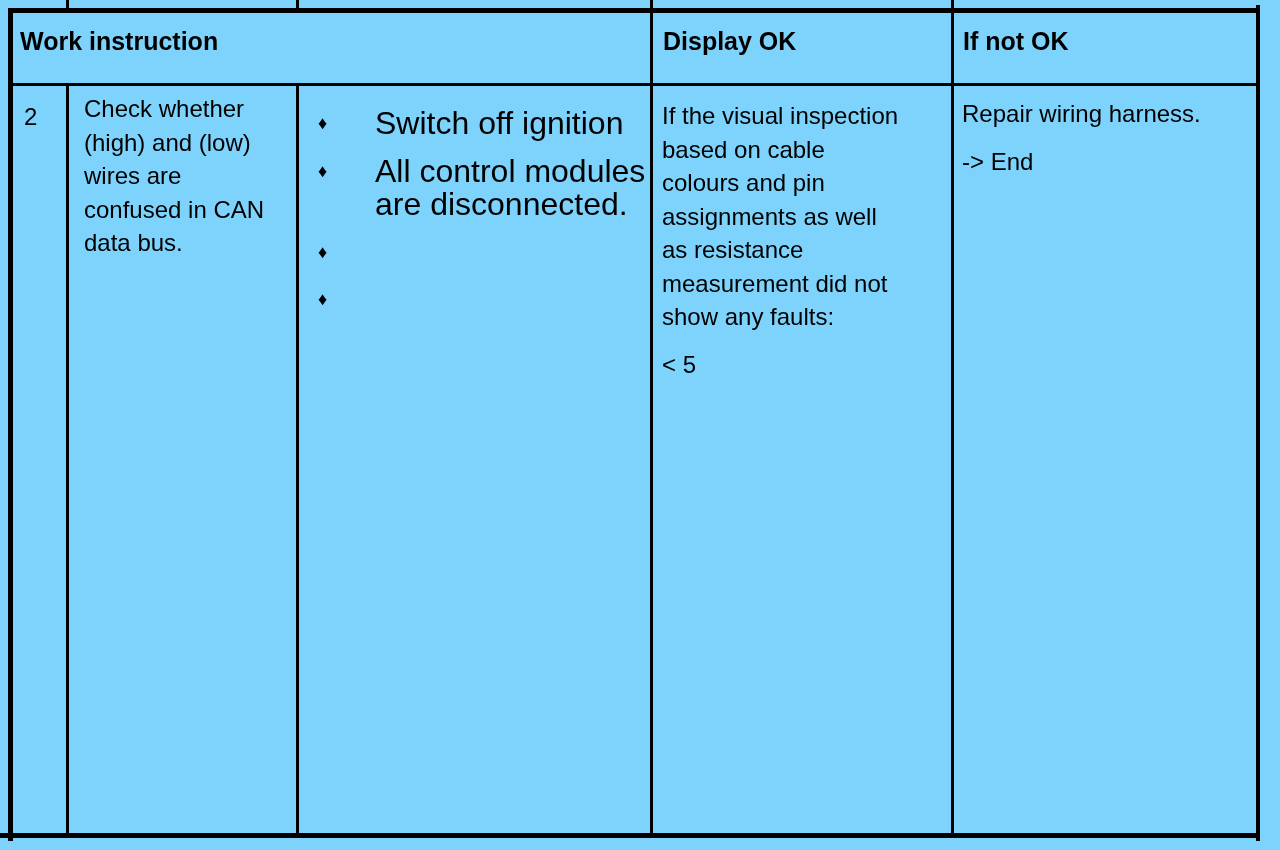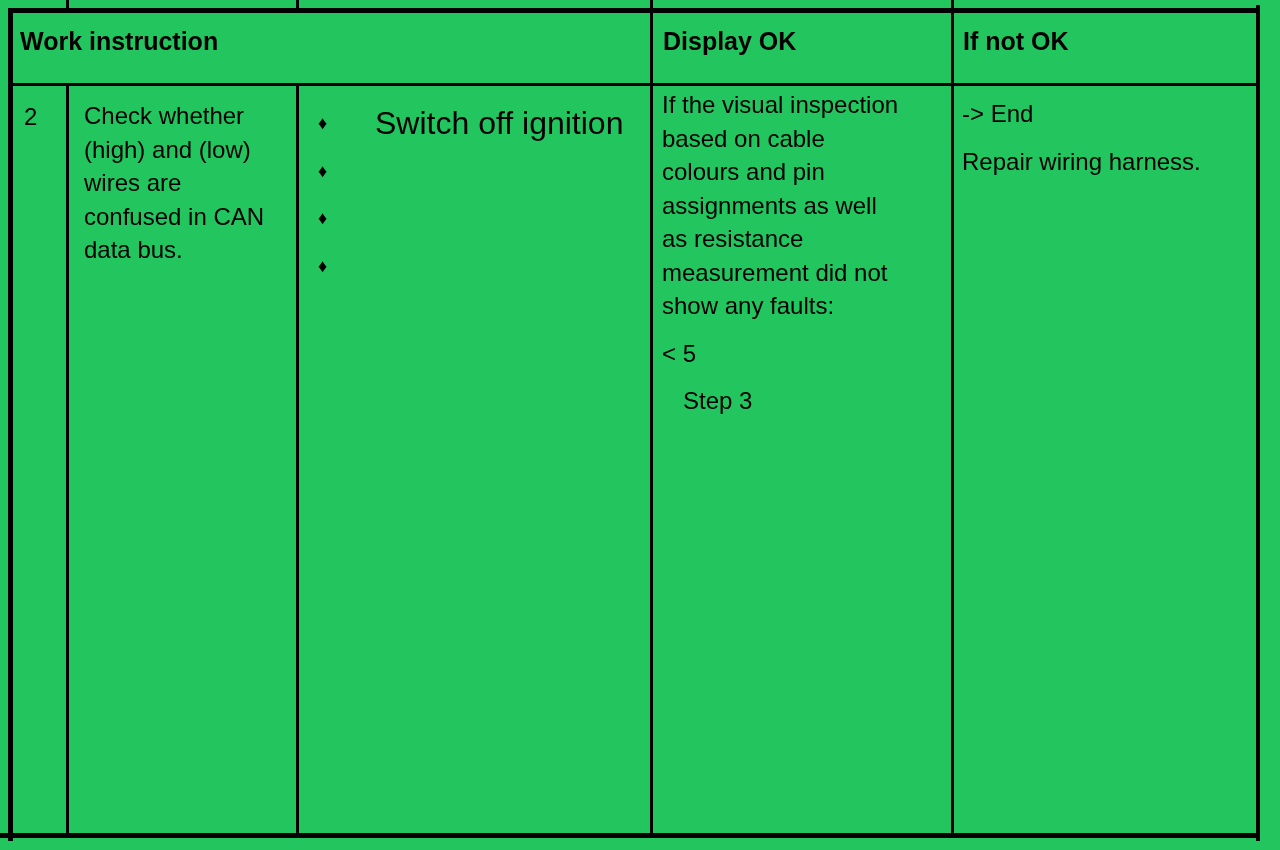--- a/index.html
+++ b/index.html
@@ -1,17 +1,17 @@
 <!DOCTYPE html>
 <html><head>
 <meta charset="utf-8">
 <style>
   html,body{margin:0;padding:0;background:#ffffff;}
   .page{
-    position:relative;width:1280px;height:850px;background:#22c55e;
+    position:relative;width:1280px;height:850px;background:#7dd3fc;
     font-family:"Liberation Sans","DejaVu Sans",sans-serif;color:#000;
     overflow:hidden;
   }
   .hline,.vline{position:absolute;background:#000;}
   .cell{position:absolute;}
   .hdr{font-size:25px;font-weight:bold;line-height:30px;white-space:pre-line;}
   .para{font-size:24px;line-height:33.5px;white-space:pre-line;margin:0 0 14px 0;}
   .para.indent{padding-left:21px;}
   .num{font-size:24px;line-height:33.5px;}
   .bullet-item{display:flex;margin:0 0 14px 0;padding-left:19px;}
@@ -37,54 +37,55 @@
   <div class="vline" style="left:296px;top:83px;width:3px;height:750px;"></div>
   <div class="vline" style="left:650px;top:0;width:3px;height:833px;"></div>
   <div class="vline" style="left:951px;top:0;width:3px;height:833px;"></div>
 
   <div class="cell hdr" style="left:20px;top:26px;width:600px;">Work instruction</div>
   <div class="cell hdr" style="left:663px;top:26px;width:270px;">Display OK</div>
   <div class="cell hdr" style="left:963px;top:26px;width:280px;">If not OK</div>
 
   <div class="cell num" style="left:24px;top:100px;">2</div>
 
-  <div class="cell" style="left:84px;top:99px;width:208px;">
+  <div class="cell" style="left:84px;top:92px;width:208px;">
     <p class="para">Check whether
 (high) and (low)
 wires are
 confused in CAN
 data bus.</p>
   </div>
 
   <div class="cell" style="left:299px;top:107px;width:348px;">
     <div class="bullet-item">
       <span class="bullet-glyph">♦</span>
       <span class="bullet-text">Switch off ignition</span>
     </div>
     <div class="bullet-item">
       <span class="bullet-glyph">♦</span>
+      <span class="bullet-text">All control modules
+are disconnected.</span>
     </div>
     <div class="bullet-item">
       <span class="bullet-glyph">♦</span>
     </div>
     <div class="bullet-item">
       <span class="bullet-glyph">♦</span>
     </div>
   </div>
 
-  <div class="cell" style="left:662px;top:88px;width:282px;">
+  <div class="cell" style="left:662px;top:99px;width:282px;">
     <p class="para">If the visual inspection
 based on cable
 colours and pin
 assignments as well
 as resistance
 measurement did not
 show any faults:</p>
     <p class="para">&lt; 5</p>
-    <p class="para indent">Step 3</p>
   </div>
 
   <div class="cell" style="left:962px;top:97px;width:288px;">
+    <p class="para">Repair wiring harness.</p>
     <p class="para">-&gt; End</p>
-    <p class="para">Repair wiring harness.</p>
   </div>
 
 </div>
 
 </body></html>

